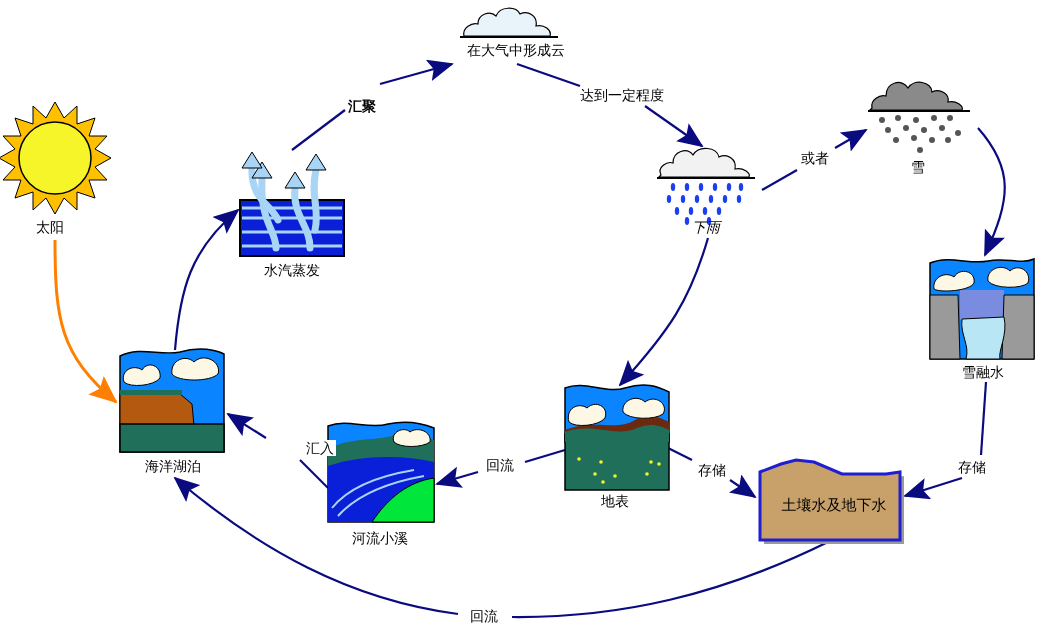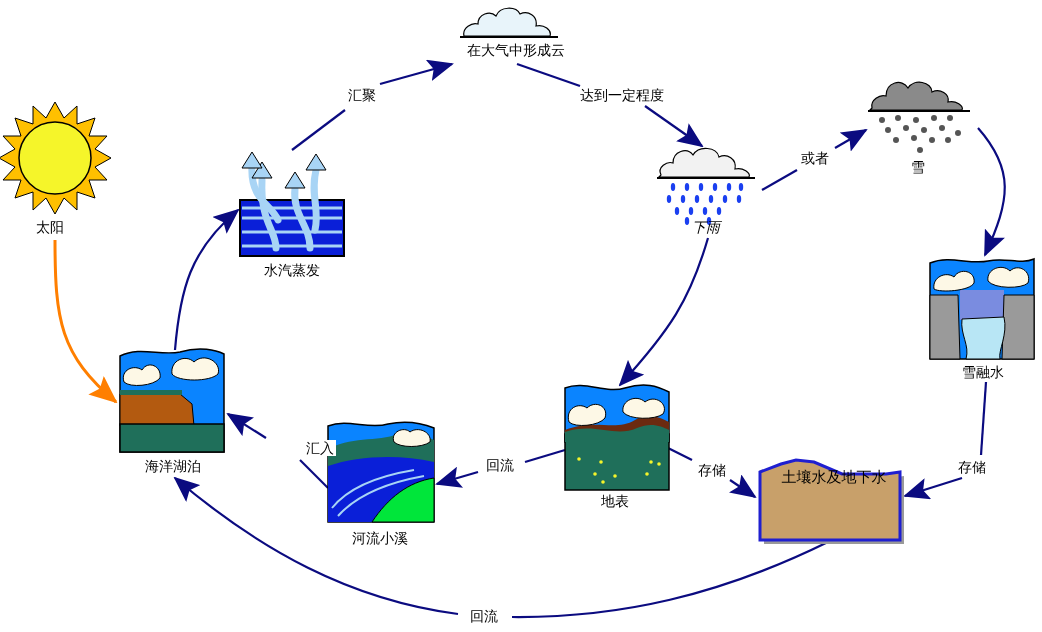--- a/index.html
+++ b/index.html
@@ -2,21 +2,21 @@
 <html><head>
   <meta charset="utf-8">
   <style>
     html, body { margin: 0; padding: 0; background: #ffffff; }
     body { width: 1042px; height: 632px; position: relative; overflow: hidden;
            font-family: "DejaVu Sans", "Liberation Sans", sans-serif; }
     #stage { position: absolute; left: 0; top: 0; width: 1042px; height: 632px; }
     .lbl { position: absolute; font-size: 14px; color: #000; white-space: nowrap;
            transform: translate(-50%, -50%); background: #fff; padding: 0 2px; line-height: 16px; }
     .nodelbl { background: transparent; }
-    .soilbox-text { position: absolute; left: 760px; top: 468px; width: 148px; text-align: center;
+    .soilbox-text { position: absolute; left: 760px; top: 496px; width: 148px; text-align: center;
                     font-size: 15px; color: #000; }
   </style>
 </head>
 <body>
 
 <div id="stage">
 <svg width="1042" height="632" viewBox="0 0 1042 632" xmlns="http://www.w3.org/2000/svg">
   <defs>
     <marker id="ah" markerWidth="10" markerHeight="10" refX="9" refY="5" orient="auto" markerUnits="userSpaceOnUse" viewBox="0 0 10 10">
       <path d="M0,0 L10,5 L0,10 L2,5 z" fill="#0b0b80"></path>
@@ -230,21 +230,21 @@
   <span class="lbl nodelbl" style="left:516px; top:50px;">在大气中形成云</span>
   <span class="lbl nodelbl" style="left:706px; top:227px;font-style:italic;">下雨</span>
   <span class="lbl nodelbl" style="left:918px; top:167px;">雪</span>
   <span class="lbl nodelbl" style="left:983px; top:372px;">雪融水</span>
   <span class="lbl nodelbl" style="left:615px; top:501px;">地表</span>
   <span class="soilbox-text">土壤水及地下水</span>
   <span class="lbl nodelbl" style="left:380px; top:538px;">河流小溪</span>
   <span class="lbl nodelbl" style="left:173px; top:466px;">海洋湖泊</span>
 
   
-  <span class="lbl" style="left:362px; top:95px;">汇聚</span>
+  <span class="lbl" style="left:362px; top:106px;font-weight:bold;">汇聚</span>
   <span class="lbl" style="left:622px; top:95px;">达到一定程度</span>
   <span class="lbl" style="left:815px; top:158px;">或者</span>
   <span class="lbl" style="left:972px; top:467px;">存储</span>
   <span class="lbl" style="left:712px; top:470px;">存储</span>
   <span class="lbl" style="left:500px; top:465px;">回流</span>
   <span class="lbl" style="left:282px; top:448px;margin-left:38px;">汇入</span>
   <span class="lbl" style="left:484px; top:616px;">回流</span>
 </div>
 
 </body></html>

